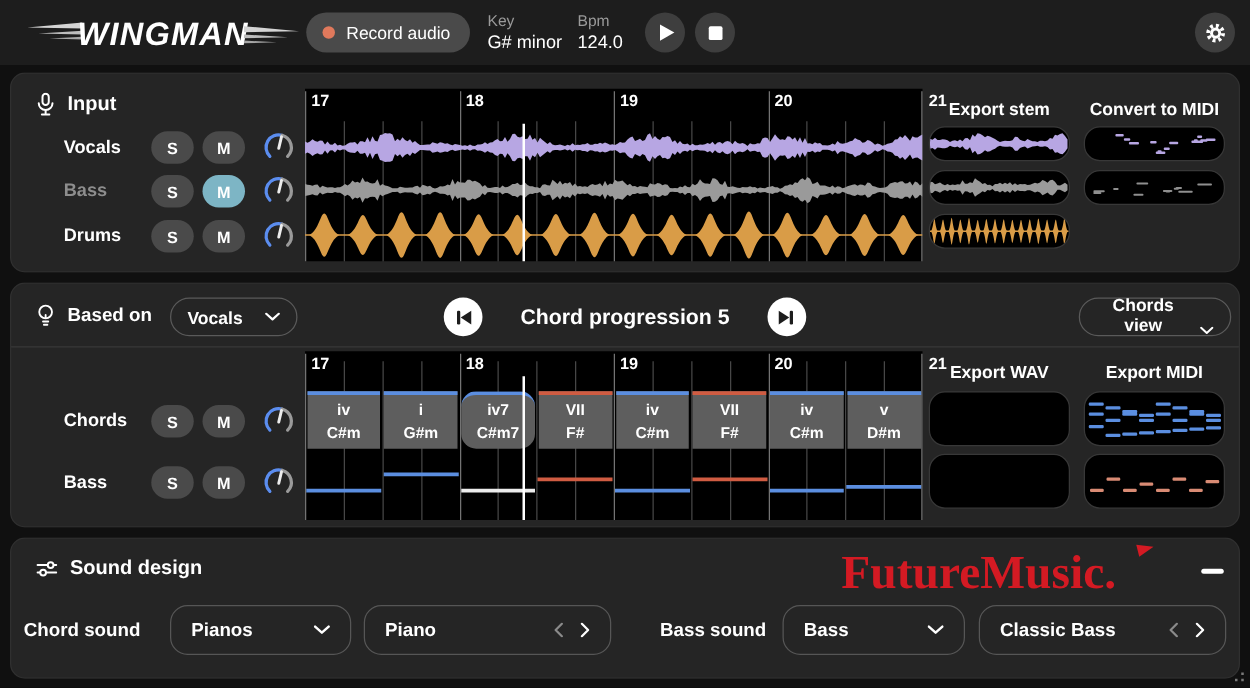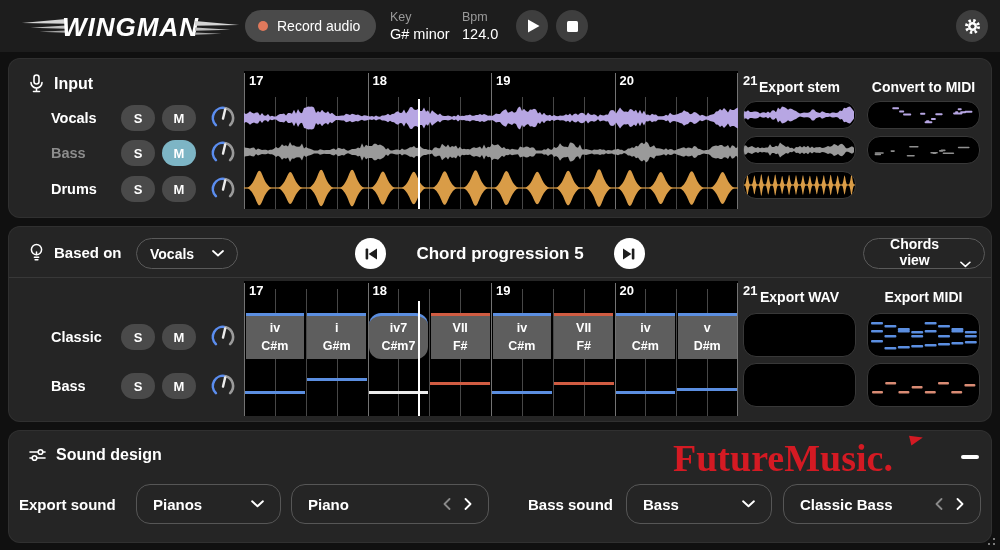--- a/index.html
+++ b/index.html
@@ -338,21 +338,21 @@
     <button class="outline-btn dd-view">
       <span>Chords view</span>
       <svg width="12" height="7" viewBox="0 0 12 7" fill="none" stroke="#fff" stroke-width="1.8" stroke-linecap="round" stroke-linejoin="round">
           <polyline points="1,1 6,5.5 11,1"></polyline>
         </svg>
     </button>
 
     <div class="divider"></div>
 
     <div class="track-row" style="top:96px">
-      <span class="track-label">Classic</span>
+      <span class="track-label">Chords</span>
       <button class="sm">S</button>
       <button class="sm">M</button>
       <span class="knob"><svg width="26" height="26" viewBox="0 0 26 26">
 <path d="M5.9 20.1 A10 10 0 0 1 15.6 3.3" fill="none" stroke="#5b8def" stroke-width="2.6" stroke-linecap="round"></path>
 <path d="M15.6 3.3 A10 10 0 0 1 20.1 20.1" fill="none" stroke="#9a9a9a" stroke-width="2.6" stroke-linecap="round"></path>
 <line x1="13" y1="13.6" x2="15.2" y2="4.4" stroke="#ececec" stroke-width="2.4" stroke-linecap="round"></line>
           </svg></span>
     </div>
     <div class="track-row" style="top:145px">
       <span class="track-label">Bass</span>
@@ -482,21 +482,21 @@
     <div class="panel-header">
       <svg width="17" height="14" viewBox="0 0 17 14" fill="none" stroke="#fff" stroke-width="1.6" stroke-linecap="round">
           <line x1="1" y1="4" x2="16" y2="4"></line>
           <circle cx="11.5" cy="4" r="2.3" fill="#252525"></circle>
           <line x1="1" y1="10" x2="16" y2="10"></line>
           <circle cx="5.5" cy="10" r="2.3" fill="#252525"></circle>
         </svg>
       <span class="panel-title">Sound design</span>
     </div>
 
-    <span class="sd-label lbl-chord-sound">Export sound</span>
+    <span class="sd-label lbl-chord-sound">Chord sound</span>
     <button class="dd dd-pianos">
       <span>Pianos</span>
       <svg width="13" height="8" viewBox="0 0 12 7" fill="none" stroke="#fff" stroke-width="1.8" stroke-linecap="round" stroke-linejoin="round">
           <polyline points="1,1 6,5.5 11,1"></polyline>
         </svg>
     </button>
     <button class="dd sel-piano">
       <span>Piano</span>
       <span class="sel-arrows">
         <svg width="8" height="12" viewBox="0 0 8 12" fill="none" stroke="#8a8a8a" stroke-width="1.8" stroke-linecap="round" stroke-linejoin="round">

